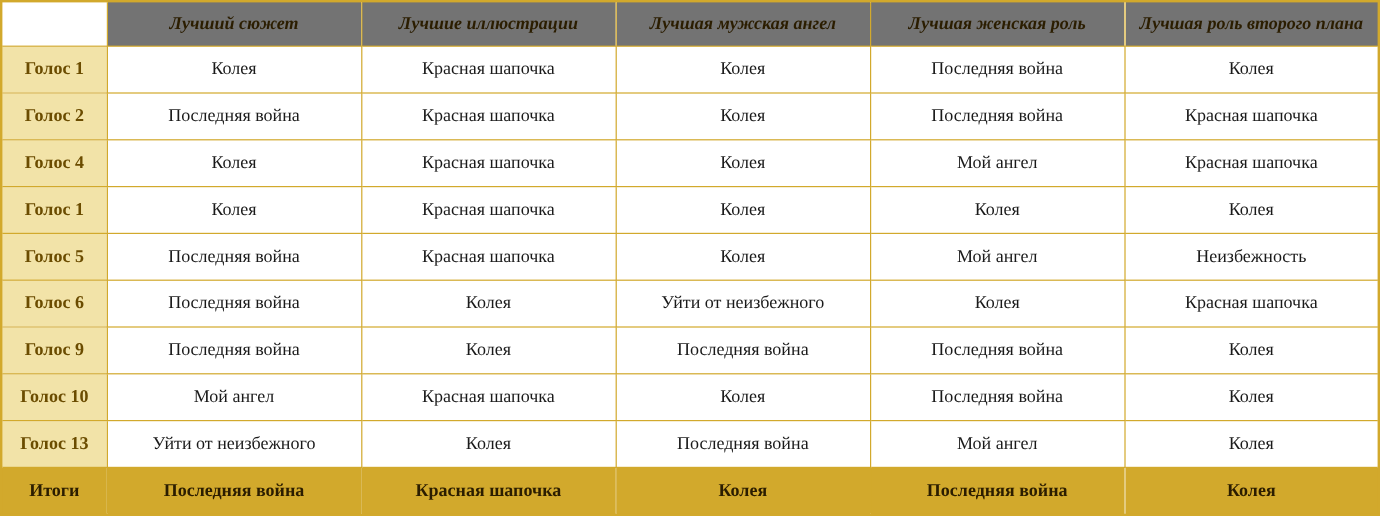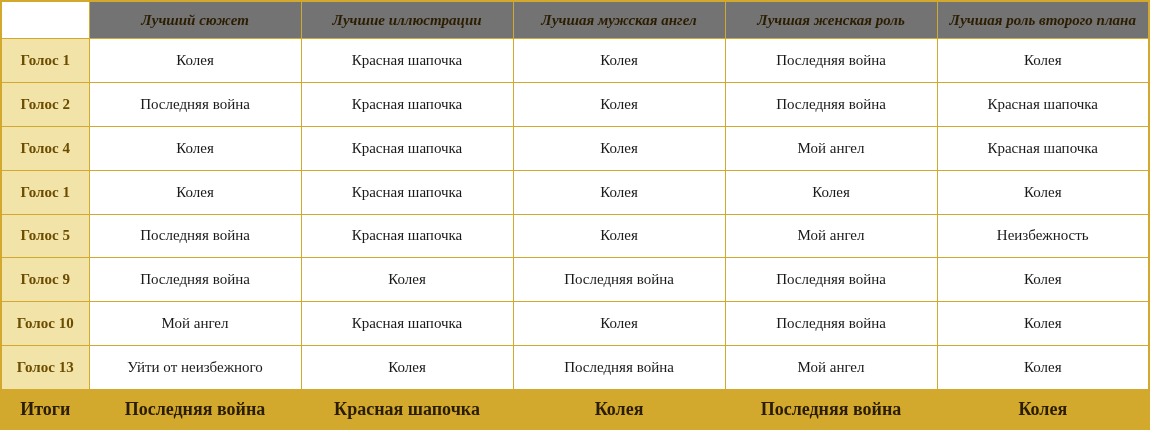--- a/index.html
+++ b/index.html
@@ -58,21 +58,21 @@
   
   td.cell {
     background: #ffffff;
     color: #1a1a1a;
   }
   
   tr.totals-row td {
     background: #d2a92c;
     color: #2b1d00;
     font-weight: bold;
-    font-size: 18px;
+    font-size: 15px;
     height: 34px;
   }
   tr.totals-row td.row-label {
     background: #d2a92c;
     color: #2b1d00;
   }
 </style>
 </head>
 <body>
 
@@ -130,20 +130,28 @@
     </tr>
     <tr>
       <td class="row-label">Голос 5</td>
       <td class="cell">Последняя война</td>
       <td class="cell">Красная шапочка</td>
       <td class="cell">Колея</td>
       <td class="cell">Мой ангел</td>
       <td class="cell">Неизбежность</td>
     </tr>
     <tr>
+      <td class="row-label">Голос 6</td>
+      <td class="cell">Последняя война</td>
+      <td class="cell">Колея</td>
+      <td class="cell">Уйти от неизбежного</td>
+      <td class="cell">Колея</td>
+      <td class="cell">Красная шапочка</td>
+    </tr>
+    <tr>
       <td class="row-label">Голос 9</td>
       <td class="cell">Последняя война</td>
       <td class="cell">Колея</td>
       <td class="cell">Последняя война</td>
       <td class="cell">Последняя война</td>
       <td class="cell">Колея</td>
     </tr>
     <tr>
       <td class="row-label">Голос 10</td>
       <td class="cell">Мой ангел</td>

